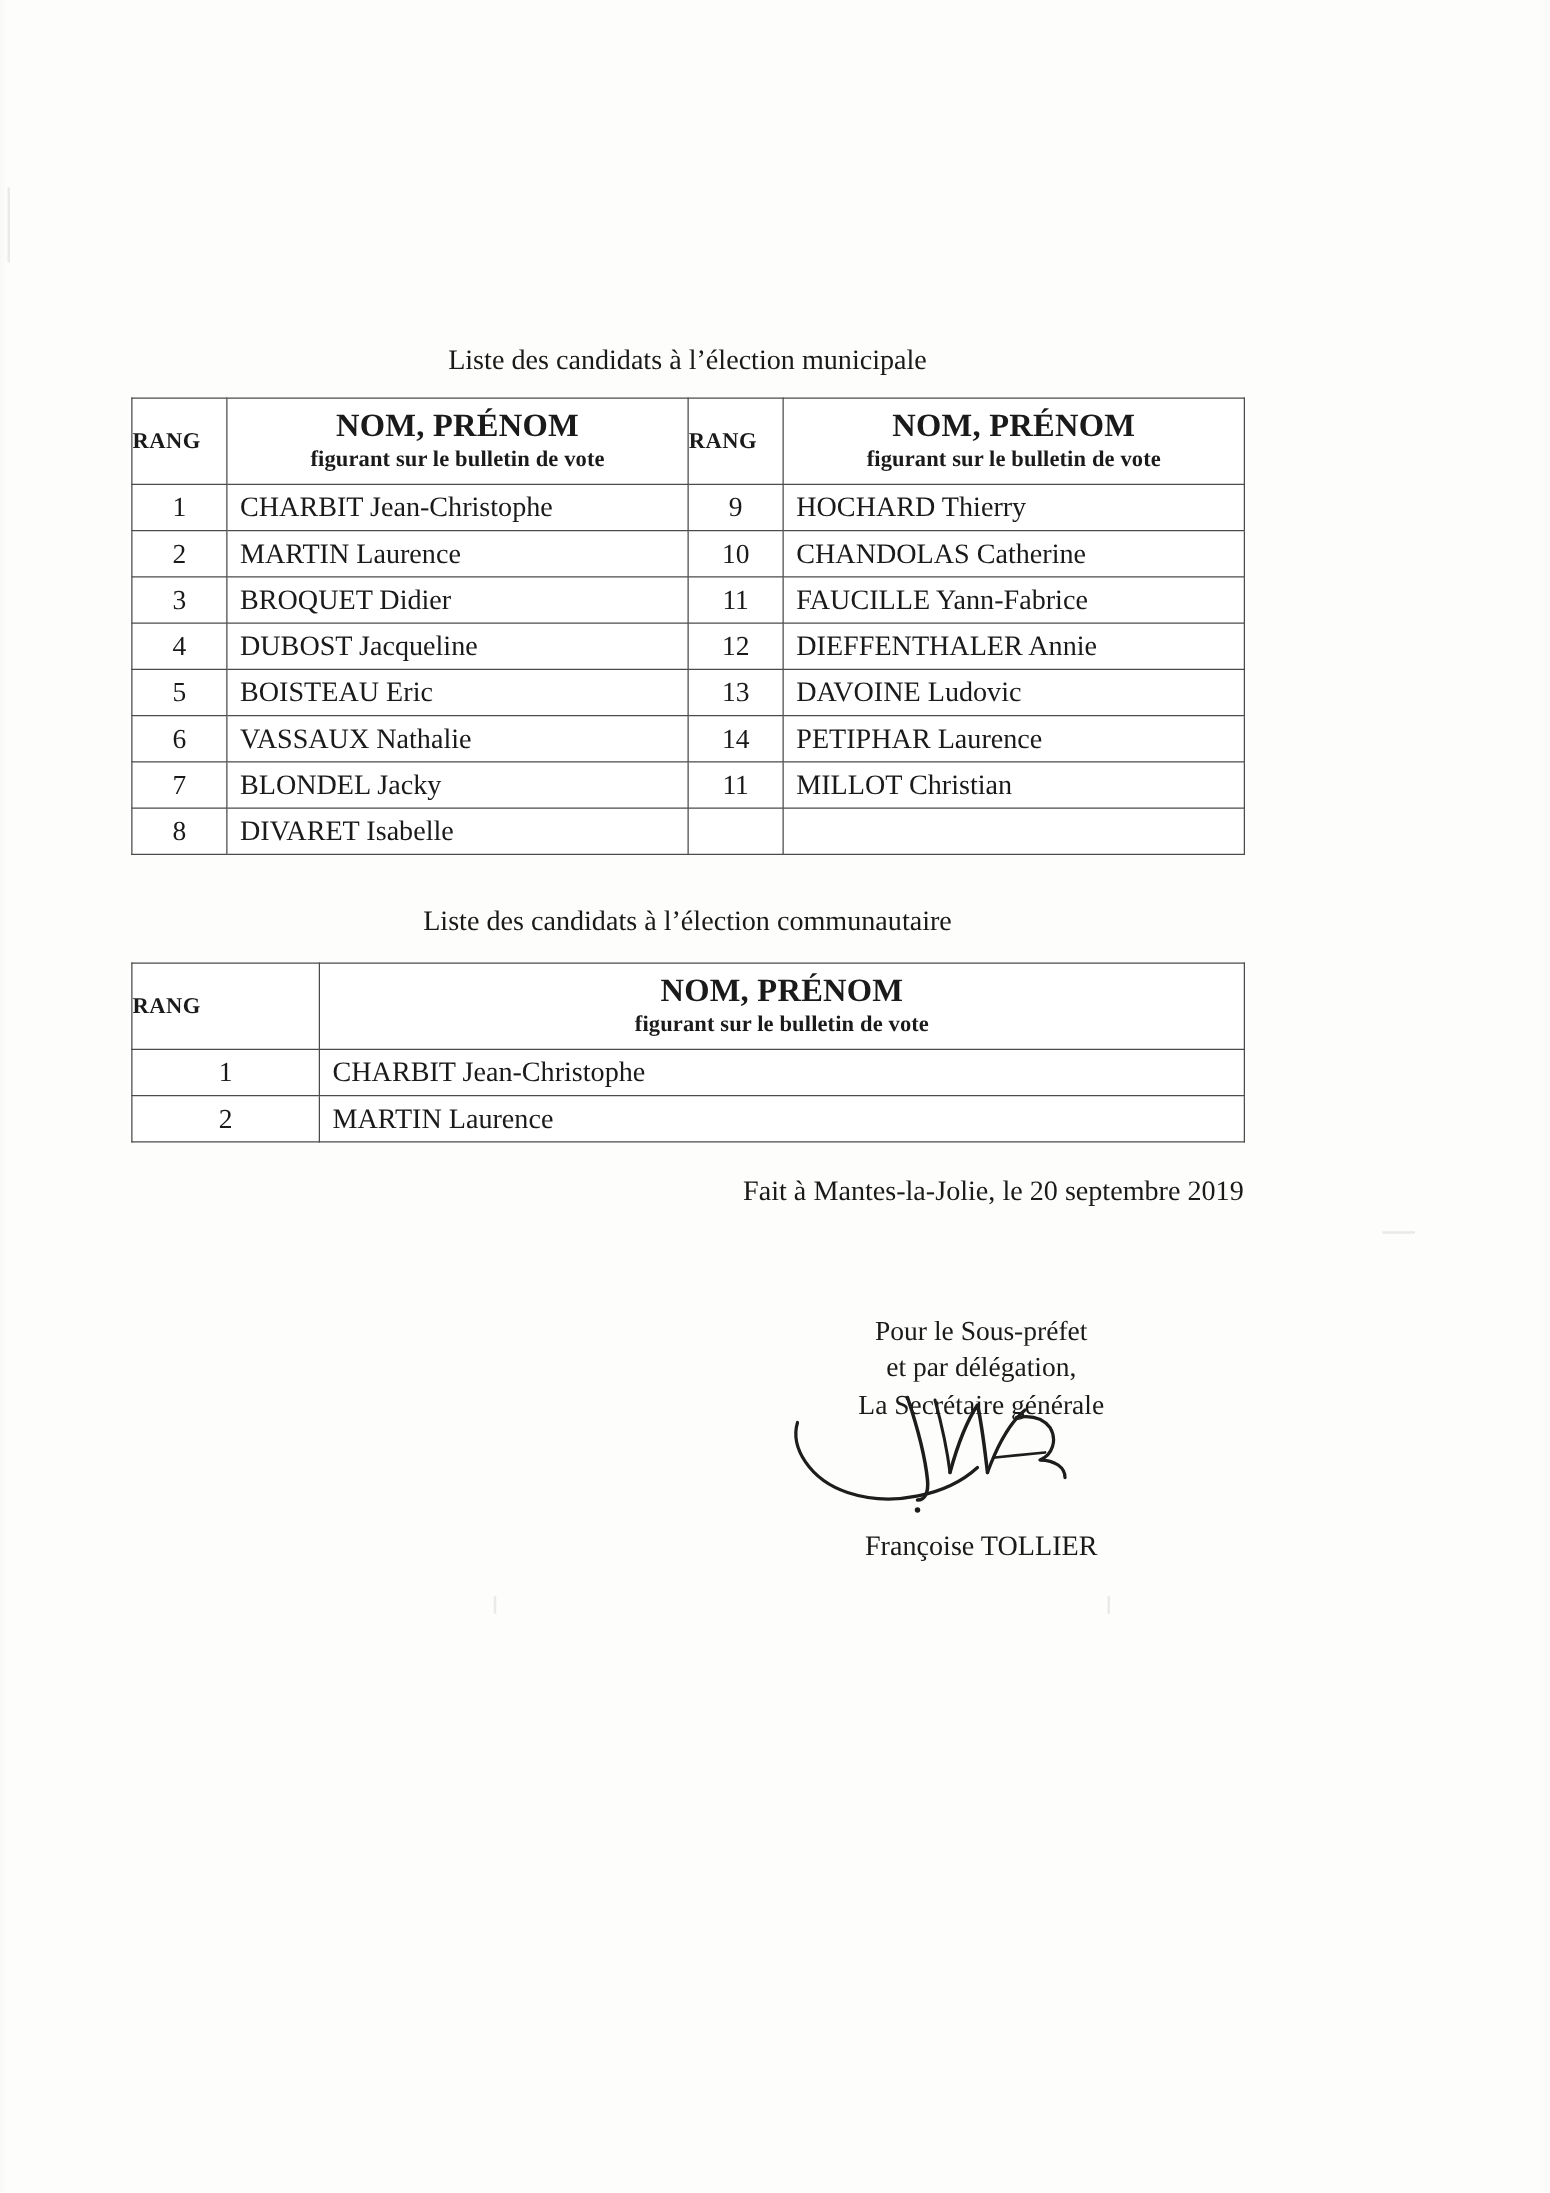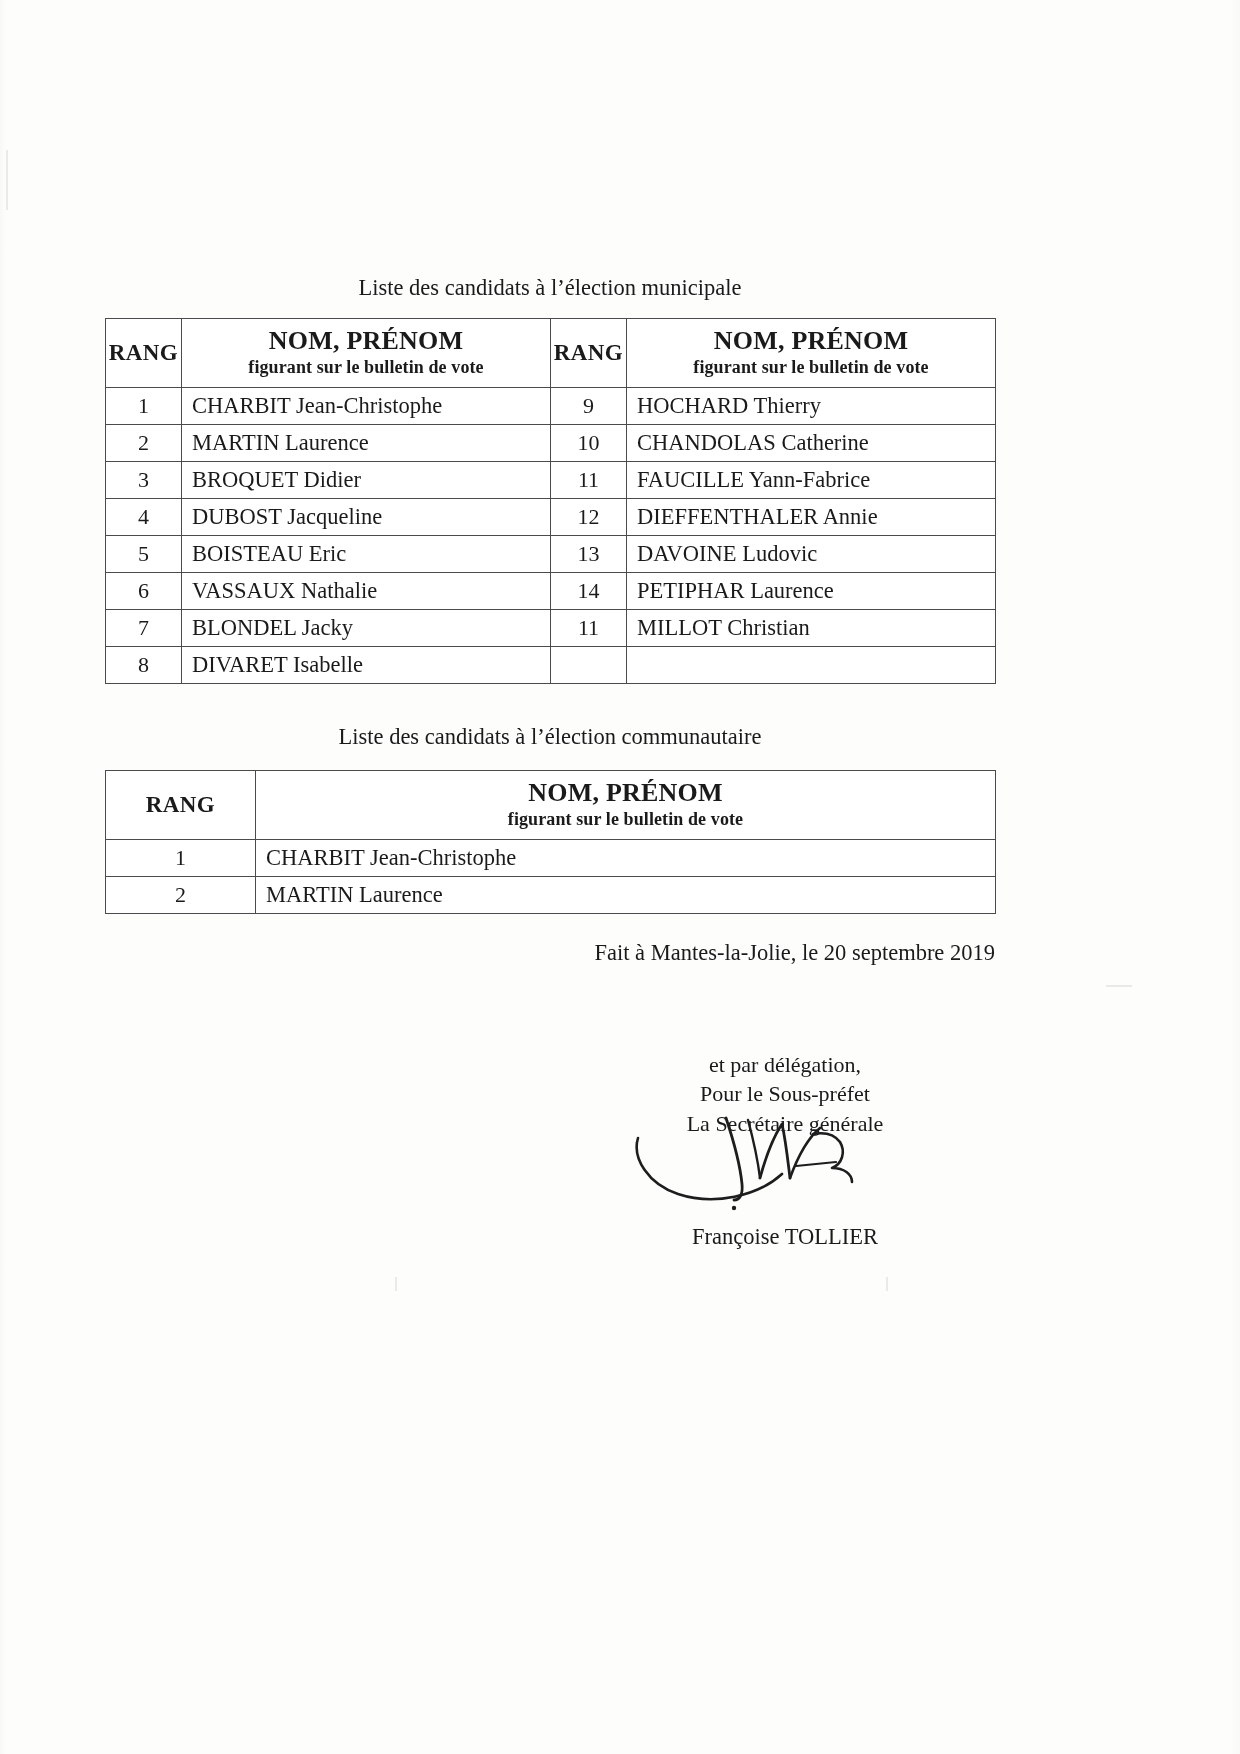--- a/index.html
+++ b/index.html
@@ -95,23 +95,23 @@
     display: block;
     font-size: 26px;
     letter-spacing: 0.2px;
   }
   th.hd .l2 {
     display: block;
     font-size: 18px;
     letter-spacing: 0.1px;
   }
   th.rang {
-    text-align: center;
+    text-align: left;
     font-weight: bold;
-    font-size: 23px;
+    font-size: 18px;
     letter-spacing: 0.4px;
   }
 
   td.rk {
     text-align: center;
     height: 36px;
     font-size: 22px;
     font-weight: normal;
   }
   td.nm {
@@ -285,22 +285,22 @@
         <tr>
           <td class="rk">2</td>
           <td class="nm">MARTIN Laurence</td>
         </tr>
       </tbody>
   </table>
 
   <div class="footer-date">Fait à Mantes-la-Jolie, le 20 septembre 2019</div>
 
   <div class="sign-block">
+    <div>Pour le Sous-préfet</div>
     <div>et par délégation,</div>
-    <div>Pour le Sous-préfet</div>
     <div>La Secrétaire générale</div>
   </div>
 
   <div class="signature-wrap">
     <svg viewBox="0 0 290 110" width="290" height="110" xmlns="http://www.w3.org/2000/svg">
       <g fill="none" stroke="#1d1d1d" stroke-linecap="round" stroke-linejoin="round">
         <path d="M8 26 C 2 46, 18 72, 48 82 C 84 94, 128 84, 152 62" stroke-width="2.6"></path>
         <path d="M96 6 C 104 30, 110 52, 112 72 C 113 82, 110 88, 104 88" stroke-width="2.8"></path>
         <path d="M118 8 C 124 30, 128 50, 130 66" stroke-width="2.4"></path>
         <path d="M130 66 C 136 44, 144 24, 152 12 C 156 30, 158 50, 160 66" stroke-width="2.8"></path>

